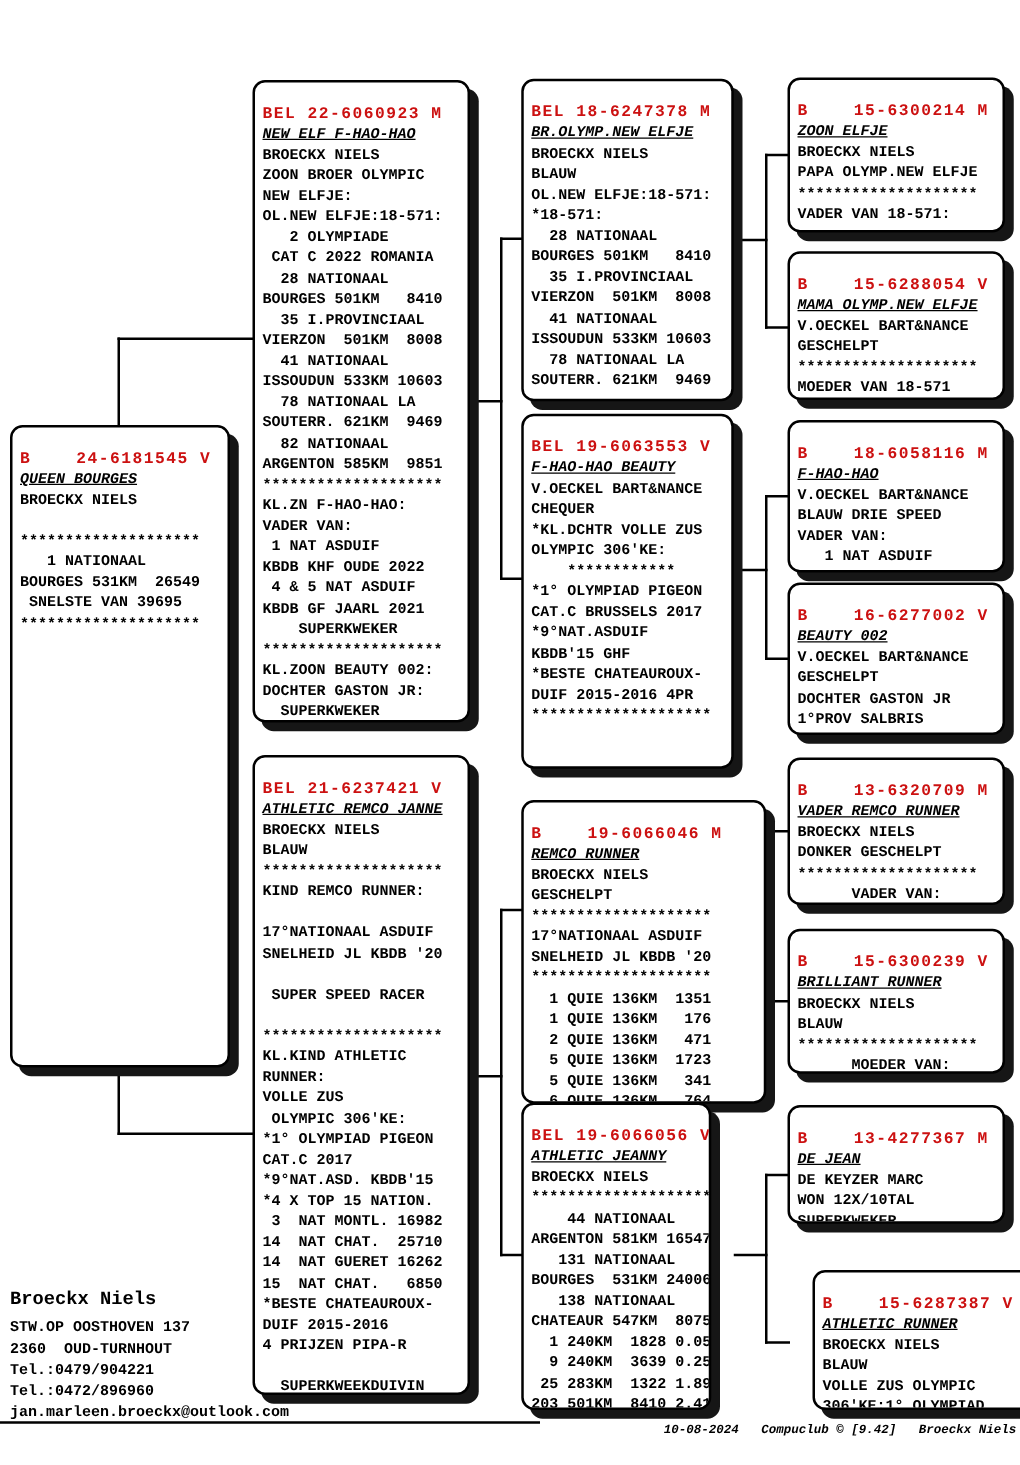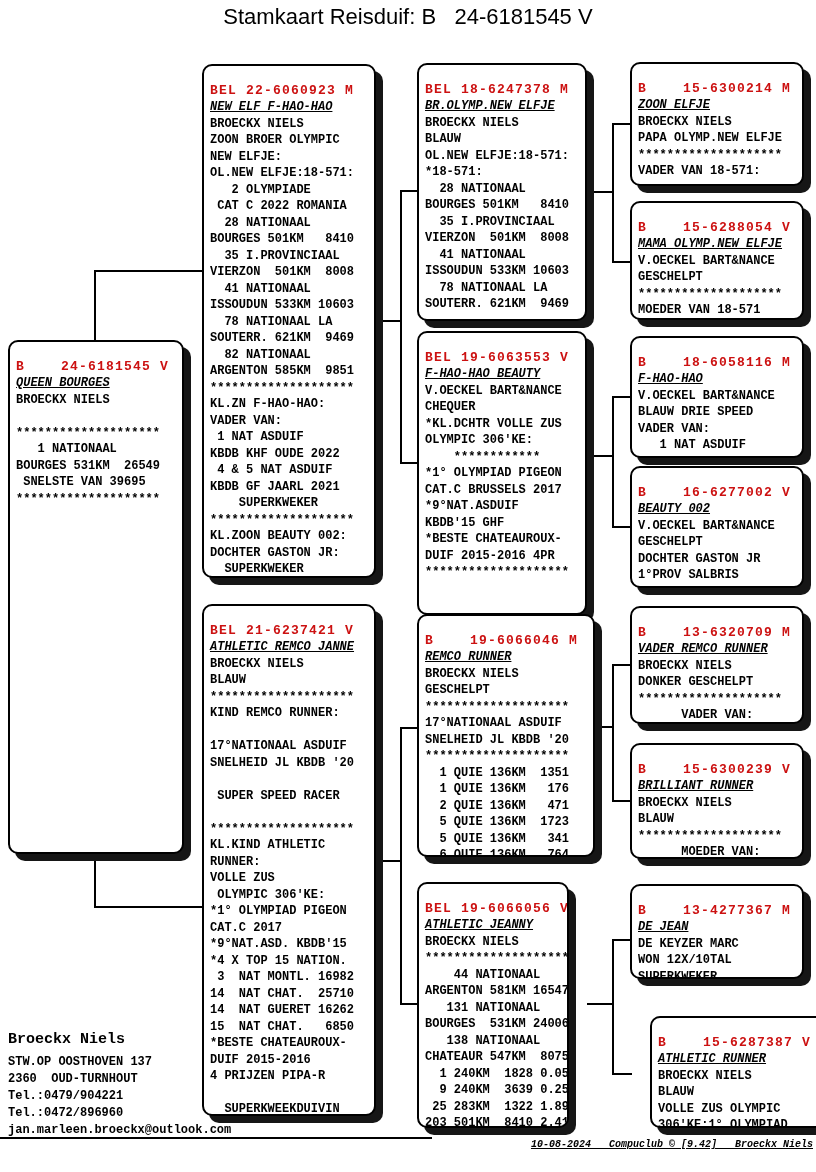--- a/index.html
+++ b/index.html
@@ -15,47 +15,46 @@
               color:#cc1111;white-space:pre;}
   .pbox .pname{font:bold italic 12px/16.5px "Liberation Mono",monospace;white-space:pre;color:#000;text-decoration:underline;}
   .pbox .owner{font:bold 12px/16.5px "Liberation Mono",monospace;white-space:pre;color:#000;}
   .pbox .body .line{font:bold 12px/16.5px "Liberation Mono",monospace;white-space:pre;color:#000;}
   
   #box-subject{left:8px;top:340px;width:176px;height:514px}
   #box-sire{left:202px;top:64px;width:174px;height:514px}
   #box-dam{left:202px;top:604px;width:174px;height:512px}
   #box-gp1{left:417px;top:63px;width:170px;height:258px}
   #box-gp2{left:417px;top:331px;width:170px;height:284px}
-  #box-gp3{left:417px;top:614px;width:178px;height:243px}
+  #box-gp3{left:417px;top:640px;width:196px;height:243px}
   #box-gp4{left:417px;top:882px;width:152px;height:246px}
   #box-ggp1{left:630px;top:62px;width:174px;height:124px}
   #box-ggp2{left:630px;top:201px;width:174px;height:119px}
   #box-ggp3{left:630px;top:336px;width:174px;height:122px}
   #box-ggp4{left:630px;top:466px;width:174px;height:122px}
   #box-ggp5{left:630px;top:606px;width:174px;height:118px}
   #box-ggp6{left:630px;top:743px;width:174px;height:116px}
   #box-ggp7{left:630px;top:884px;width:174px;height:95px}
   #box-ggp8{left:650px;top:1016px;width:202px;height:112px}
   
   .h,.v{position:absolute;background:#000;}
   .h{height:2px;} .v{width:2px;}
   
   #contact{position:absolute;left:8px;top:1030px;color:#000;}
   #contact .contact-name{font:bold 15px/20px "Liberation Mono",monospace;margin-bottom:4px;white-space:pre;}
   #contact .line{font:bold 12px/17px "Liberation Mono",monospace;white-space:pre;}
   #contact-rule{position:absolute;left:0;top:1137px;width:432px;height:2px;background:#000;}
   #footer{position:absolute;top:1139px;right:3px;
-          font:bold italic 10px/12px "Liberation Mono",monospace;white-space:pre;color:#000;text-decoration:underline;}
+          font:bold italic 10px/12px "Liberation Mono",monospace;white-space:pre;color:#000;}
 </style>
 </head>
 <body>
 
 <div id="page">
 
-  <div class="title">Stamkaart Reisduif: B   24-6181545 V</div>
 
   <div class="v" style="left:94px;top:270px;height:72px"></div>
   <div class="h" style="left:94px;top:270px;width:110px"></div>
   <div class="v" style="left:94px;top:852px;height:56px"></div>
   <div class="h" style="left:94px;top:906px;width:110px"></div>
 
   <div class="h" style="left:375px;top:320px;width:27px"></div>
   <div class="v" style="left:400px;top:190px;height:274px"></div>
   <div class="h" style="left:400px;top:190px;width:19px"></div>
   <div class="h" style="left:400px;top:462px;width:19px"></div>

